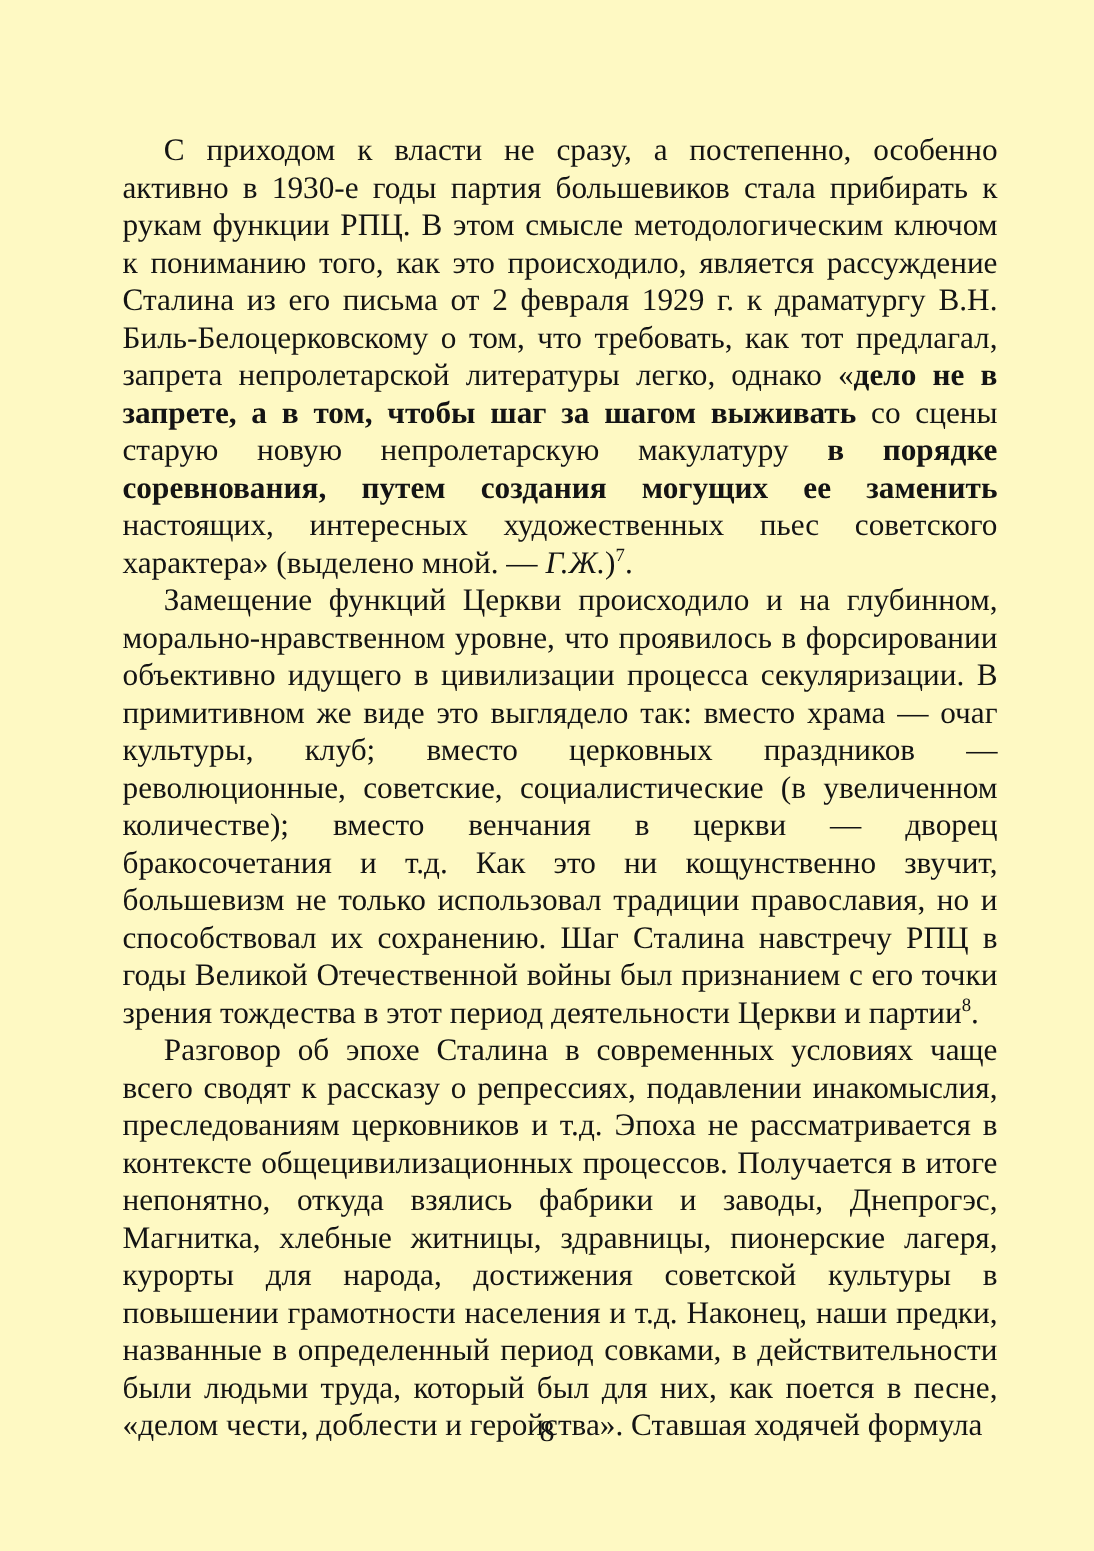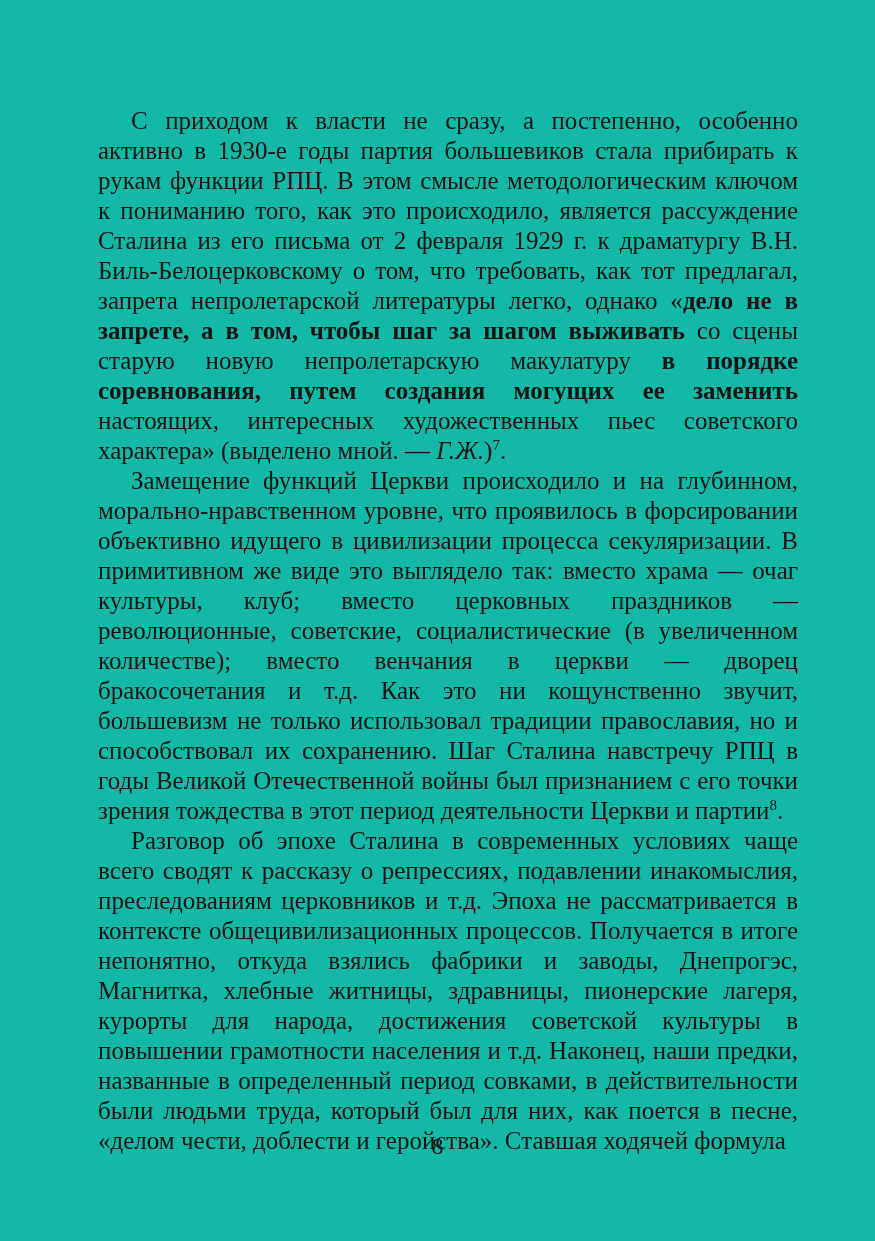--- a/index.html
+++ b/index.html
@@ -4,21 +4,21 @@
 <style>
   html, body {
     margin: 0;
     padding: 0;
     background: #ffffff;
   }
   .page {
     position: relative;
     width: 875px;
     height: 1241px;
-    background: #14b8a6;
+    background: #fef9c3;
     overflow: hidden;
   }
   .text-block {
     position: absolute;
     left: 98px;
     top: 106px;
     width: 700px;
     font-family: "Liberation Serif", "DejaVu Serif", serif;
     font-size: 25px;
     line-height: 30px;

